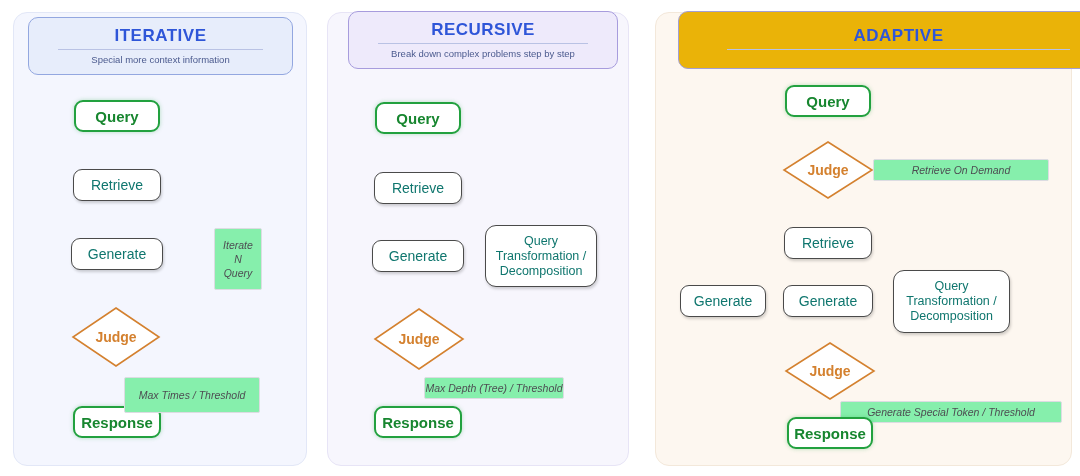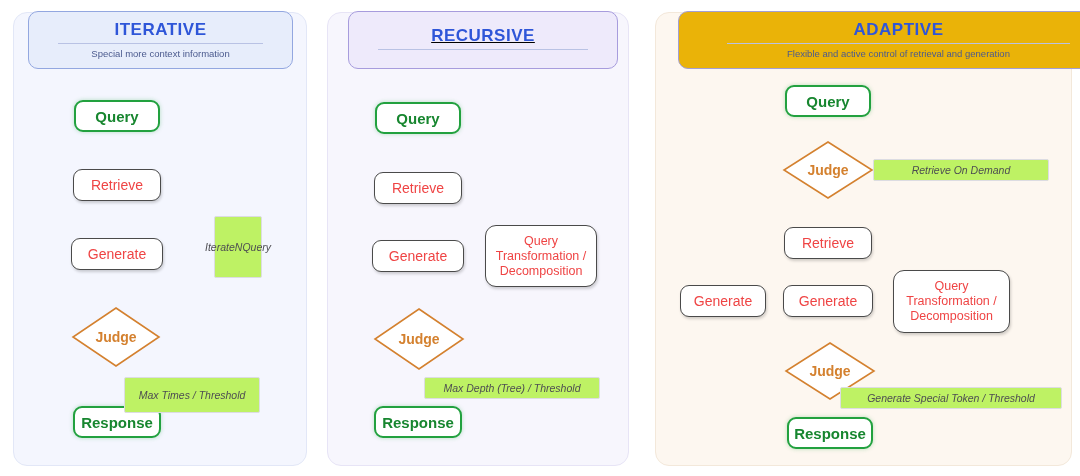--- a/index.html
+++ b/index.html
@@ -6,38 +6,38 @@
   body{width:1080px;height:476px;font-family:"Liberation Sans",sans-serif;overflow:hidden;}
   #stage{position:relative;width:1080px;height:476px;background:#ffffff;}
 
   .panel{position:absolute;border-radius:14px;}
   .panel.p1{left:13px;top:12px;width:292px;height:452px;background:#f4f6fe;border:1px solid #e2e7f7;}
   .panel.p2{left:327px;top:12px;width:300px;height:452px;background:#f7f6fd;border:1px solid #e7e4f6;}
   .panel.p3{left:655px;top:12px;width:415px;height:452px;background:#fdf7f0;border:1px solid #f3e8da;}
 
   .hdr{position:absolute;border-radius:10px;border:1.2px solid #9a9ed6;box-sizing:border-box;
        display:flex;flex-direction:column;align-items:center;justify-content:center;}
-  .hdr.h1{left:28px;top:11px;width:265px;height:58px;background:#e7edfb;border-color:#93a7e0;}
-  .hdr.h2{left:348px;top:11px;width:270px;height:58px;background:#eeeafb;border-color:#a79cdd;text-decoration:underline;}
+  .hdr.h1{left:28px;top:17px;width:265px;height:58px;background:#e7edfb;border-color:#93a7e0;}
+  .hdr.h2{left:348px;top:11px;width:270px;height:58px;background:#eeeafb;border-color:#a79cdd;}
   .hdr.h3{left:678px;top:11px;width:441px;height:58px;background:#eab308;border-color:#a39fd4;}
   .hdr .ttl{font-size:17px;font-weight:bold;color:#2f56d8;letter-spacing:.5px;line-height:19px;}
   .hdr .rule{width:78%;height:1px;background:#b9c2e4;margin:4px 0 4px 0;}
   .hdr .sub{font-size:9.5px;color:#4b5a8e;line-height:12px;}
 
   
   .node{position:absolute;box-sizing:border-box;display:flex;align-items:center;justify-content:center;
         text-align:right;border-radius:9px;background:#ffffff;}
-  .node.plain{border:1.5px solid #4a4a4a;font-size:14px;color:#ef4444;
+  .node.plain{border:1.5px solid #4a4a4a;font-size:14px;color:#0f766e;
         box-shadow:1px 2px 3px rgba(0,0,0,.18);}
   .node.green{border:2px solid #22a13f;font-size:15px;font-weight:bold;color:#17862f;
         box-shadow:0 0 4px rgba(34,161,63,.30);}
   .node.multi{font-size:12.5px;line-height:15px;border-radius:11px;}
 
   
-  .tag{position:absolute;box-sizing:border-box;background:#bef264;border:1px solid #dcdce2;
+  .tag{position:absolute;box-sizing:border-box;background:#86efac;border:1px solid #dcdce2;
        border-radius:2px;display:flex;align-items:center;justify-content:center;text-align:center;
        font-style:italic;color:#4d4d52;font-size:10.5px;line-height:14px;}
 
   .diamond{position:absolute;text-decoration:underline;}
   .diamond svg{display:block;overflow:visible;}
   .diamond .dlabel{position:absolute;left:0;top:0;width:100%;height:100%;
        display:flex;align-items:center;justify-content:center;
        font-size:14px;font-weight:bold;color:#d4812f;}
 
   svg.edges{position:absolute;left:0;top:0;width:1080px;height:476px;pointer-events:none;}
@@ -108,32 +108,33 @@
 
   <div class="diamond" style="left:71px;top:306px;width:90px;height:62px;">
     <svg width="90" height="62" viewBox="0 0 90 62">
       <path d="M45,2 L88,31 L45,60 L2,31 Z" fill="#ffffff" stroke="#d4812f" stroke-width="1.6"></path>
     </svg>
     <div class="dlabel">Judge</div>
   </div>
 
   <div class="node green" style="left:73px;top:406px;width:88px;height:32px;">Response</div>
 
-  <div class="tag" style="left:214px;top:216px;width:48px;height:62px;flex-direction:row;">
+  <div class="tag" style="left:214px;top:228px;width:48px;height:62px;flex-direction:column;">
     <span>Iterate</span>
     <span>N</span>
     <span>Query</span>
   </div>
 
   <div class="tag" style="left:124px;top:377px;width:136px;height:36px;">Max Times / Threshold</div>
 
   <div class="panel p2"></div>
   <div class="hdr h2">
     <div class="ttl">RECURSIVE</div>
     <div class="rule"></div>
+    <div class="sub">Break down complex problems step by step</div>
   </div>
 
   <div class="node green" style="left:375px;top:102px;width:86px;height:32px;">Query</div>
   <div class="node plain" style="left:374px;top:172px;width:88px;height:32px;">Retrieve</div>
   <div class="node plain" style="left:372px;top:240px;width:92px;height:32px;">Generate</div>
 
   <div class="diamond" style="left:373px;top:307px;width:92px;height:64px;">
     <svg width="92" height="64" viewBox="0 0 92 64">
       <path d="M46,2 L90,32 L46,62 L2,32 Z" fill="#ffffff" stroke="#d4812f" stroke-width="1.6"></path>
     </svg>
@@ -141,27 +142,26 @@
   </div>
 
   <div class="node green" style="left:374px;top:406px;width:88px;height:32px;">Response</div>
 
   <div class="node plain multi" style="left:485px;top:225px;width:112px;height:62px;flex-direction:column;">
     <span>Query</span>
     <span>Transformation /</span>
     <span>Decomposition</span>
   </div>
 
-  <div class="tag" style="left:424px;top:377px;width:176px;height:22px;">Max Depth (Tree) / Threshold</div>
+  <div class="tag" style="left:424px;top:377px;width:140px;height:22px;">Max Depth (Tree) / Threshold</div>
 
   <div class="panel p3"></div>
   <div class="hdr h3">
     <div class="ttl">ADAPTIVE</div>
     <div class="rule"></div>
-    <div class="sub">Flexible and  active control of retrieval and generation</div>
   </div>
 
   <div class="node green" style="left:785px;top:85px;width:86px;height:32px;">Query</div>
 
   <div class="diamond" style="left:782px;top:140px;width:92px;height:60px;">
     <svg width="92" height="60" viewBox="0 0 92 60">
       <path d="M46,2 L90,30 L46,58 L2,30 Z" fill="#ffffff" stroke="#d4812f" stroke-width="1.6"></path>
     </svg>
     <div class="dlabel">Judge</div>
   </div>
@@ -179,17 +179,17 @@
     <span>Decomposition</span>
   </div>
 
   <div class="diamond" style="left:784px;top:341px;width:92px;height:60px;">
     <svg width="92" height="60" viewBox="0 0 92 60">
       <path d="M46,2 L90,30 L46,58 L2,30 Z" fill="#ffffff" stroke="#d4812f" stroke-width="1.6"></path>
     </svg>
     <div class="dlabel">Judge</div>
   </div>
 
-  <div class="tag" style="left:840px;top:387px;width:222px;height:22px;">Generate Special Token / Threshold</div>
+  <div class="tag" style="left:840px;top:401px;width:222px;height:22px;">Generate Special Token / Threshold</div>
 
   <div class="node green" style="left:787px;top:417px;width:86px;height:32px;">Response</div>
 
 </div>
 
 </body></html>

